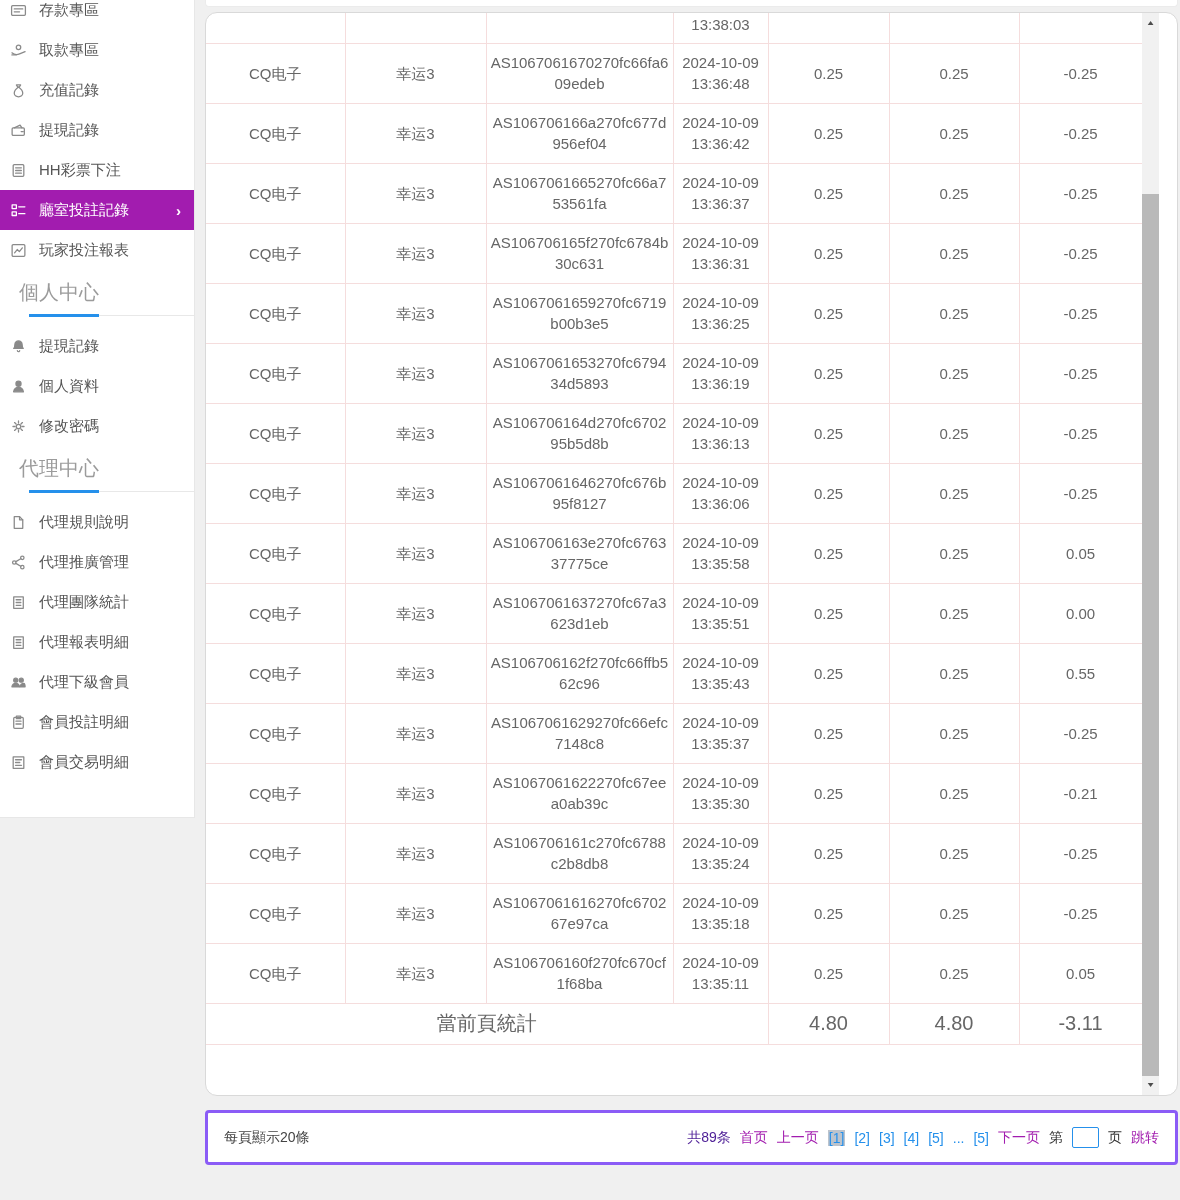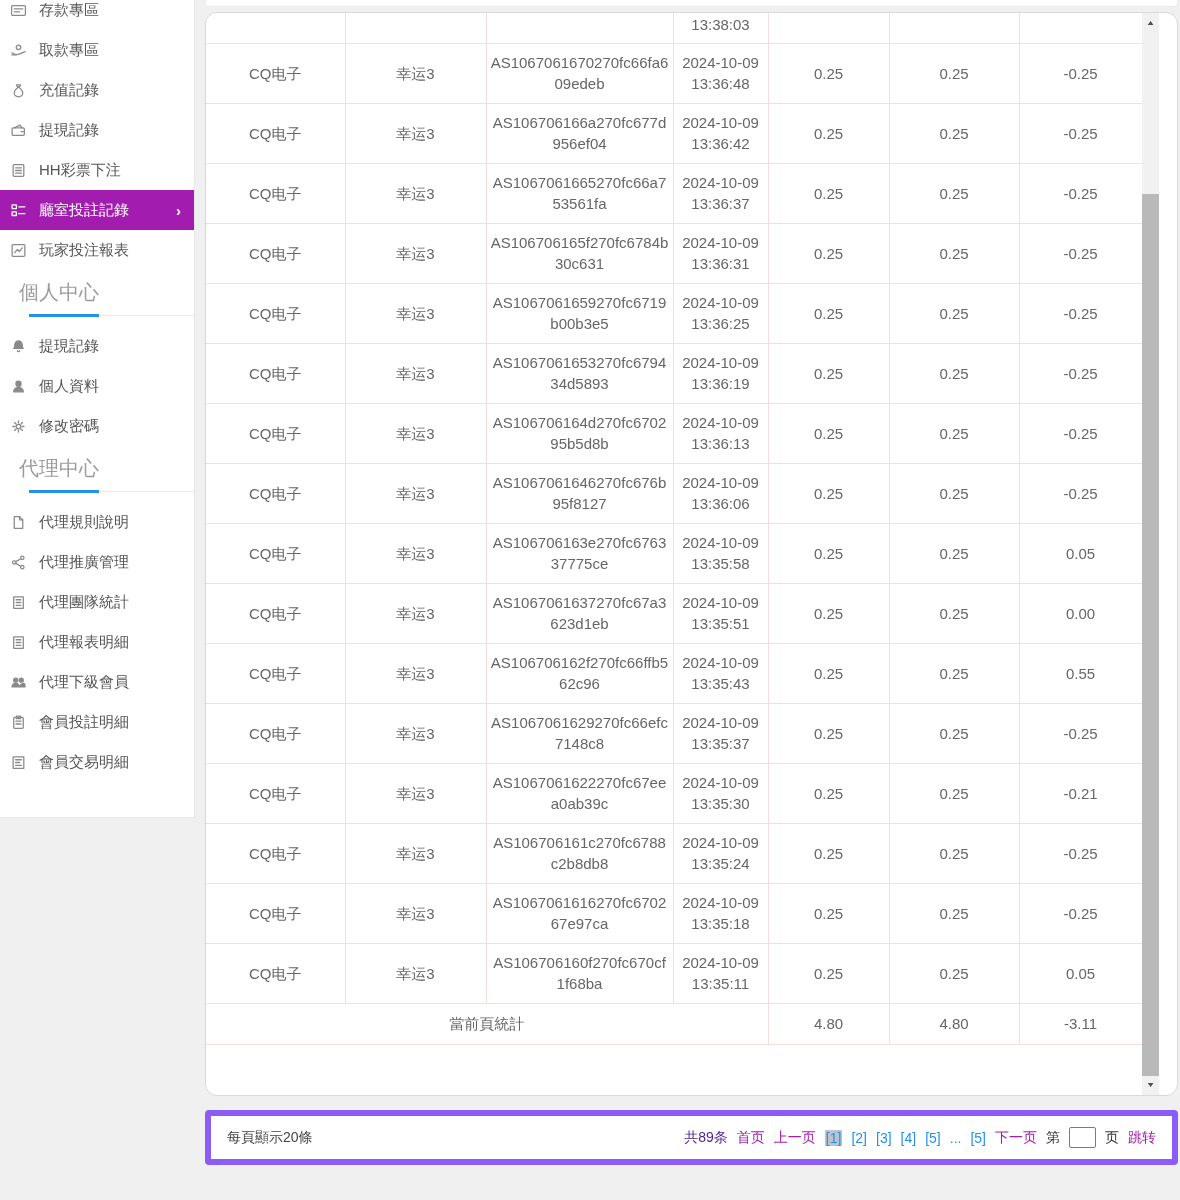--- a/index.html
+++ b/index.html
@@ -35,37 +35,37 @@
   #table-panel { position:absolute; top:12px; left:0; width:973px; height:1084px;
     background:#fff; border:1px solid #d9d9d9; border-radius:12px; overflow:hidden; }
   table#bet-table { border-collapse:collapse; table-layout:fixed; width:936px;
     font-size:15px; color:#666; }
   #bet-table td { border:1px solid #f5dddd; text-align:center; vertical-align:middle;
     padding:2px 3px; line-height:21px; overflow:hidden; }
   #bet-table td:first-child { border-left:none; }
   #bet-table tr.partial td { height:30px; border-top:none; vertical-align:top; padding-top:1px; }
   #bet-table tr.datarow td { height:60px; }
   #bet-table td.oid { word-break:break-all;margin-top:22px; }
-  #bet-table tr.summary td { height:41px; font-size:15px; }
+  #bet-table tr.summary td { height:41px; font-size:20px; }
   #bet-table tr.summary.total td { height:37px; border-bottom:none; }
 
   
   #vscroll { position:absolute; left:936px; top:0; width:17px; height:100%;
     background:#f1f1f1; }
   .sb-btn { position:absolute; left:0; width:17px; height:16px; text-align:center;
     background:#f1f1f1; cursor:pointer; }
   .sb-btn span { display:block; font-size:7px; line-height:16px; color:#4d4d4d;
     transform:scaleX(1.4); }
   .sb-btn.up { top:2px; } .sb-btn.down { bottom:2px; }
   .sb-thumb { position:absolute; left:0; width:17px; top:181px; height:882px;
     background:#b9b9b9; cursor:pointer; }
 
   
   #pagination { position:absolute; top:1110px; left:0; width:973px; height:55px;
-    background:#fff; border:6px solid #8b5cf6; border-radius:4px; display:flex;
+    background:#fff; border:3px solid #8b5cf6; border-radius:4px; display:flex;
     align-items:center; justify-content:space-between; padding:0 16px; font-size:14px;
     color:#333; }
   #per-page { color:#444; }
   .pager { display:flex; align-items:center; gap:9px; }
   .pager a { color:#a21caf; text-decoration:none; cursor:pointer; }
   .pager .pg { color:#2590eb; cursor:pointer; }
   .pager .pg.cur { background:#bcc3cc; padding:0 1px; }
   .pager .ellipsis { color:#2590eb; }
   #jump-input { width:27px; height:21px; border:1px solid #2590eb; border-radius:2px;
     outline:none; text-align:center; font-size:13px; background:#fff; }

